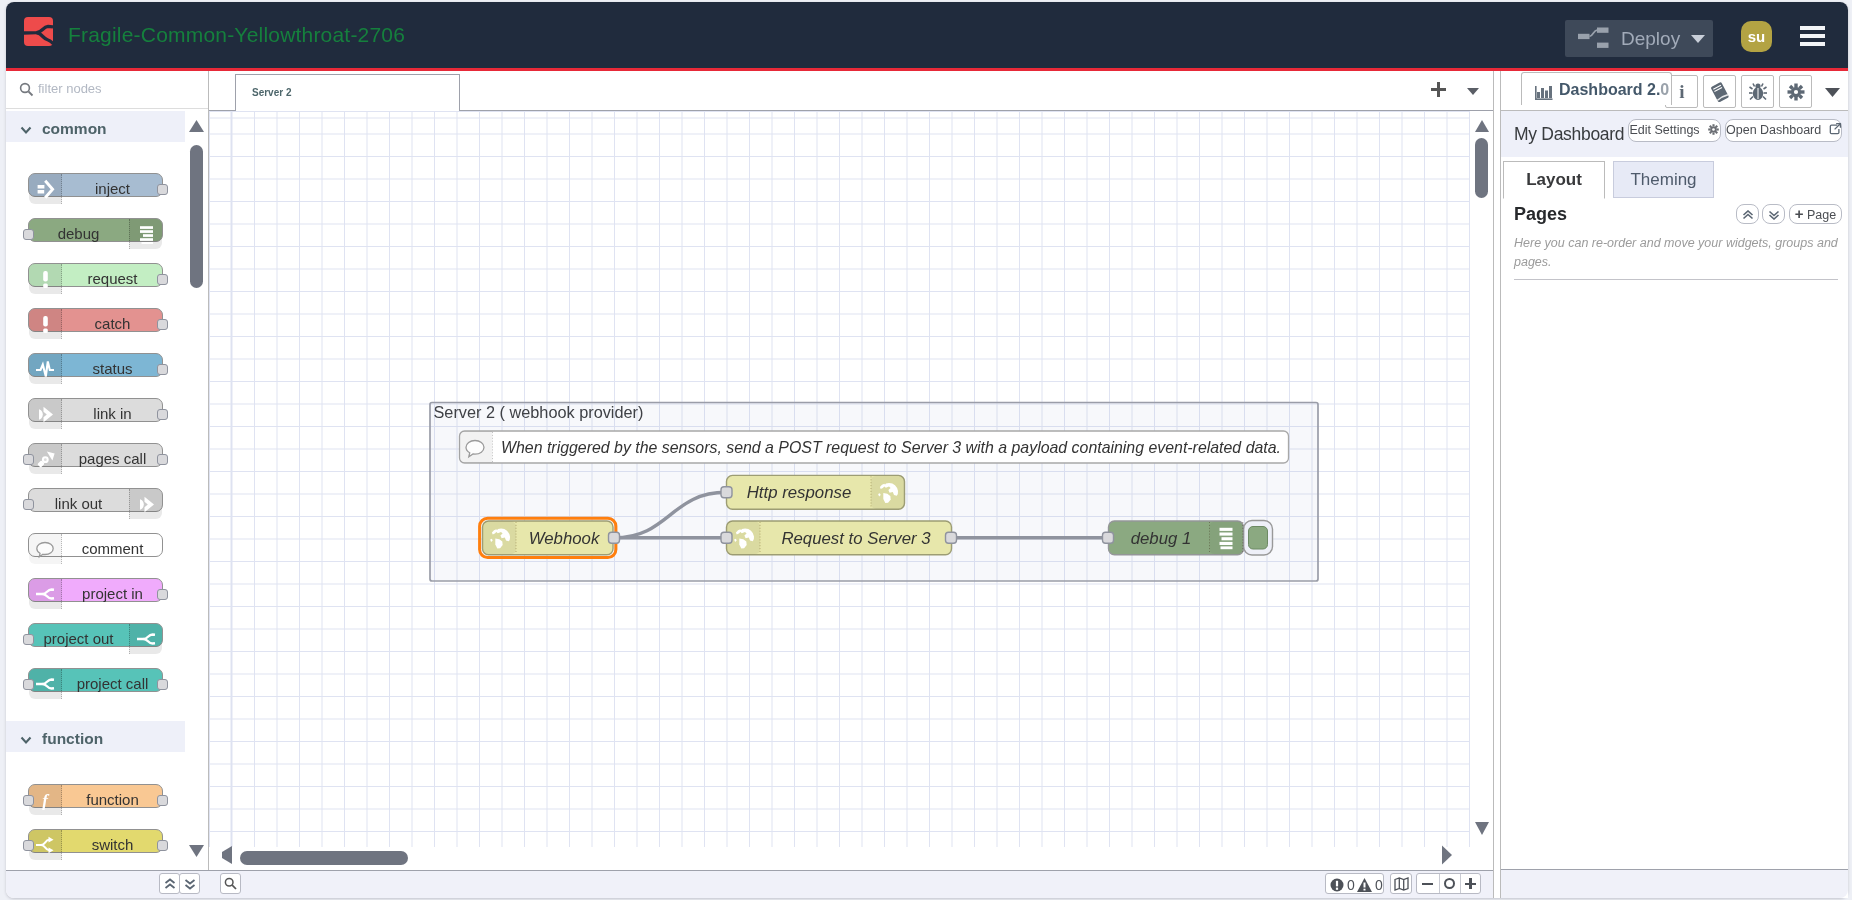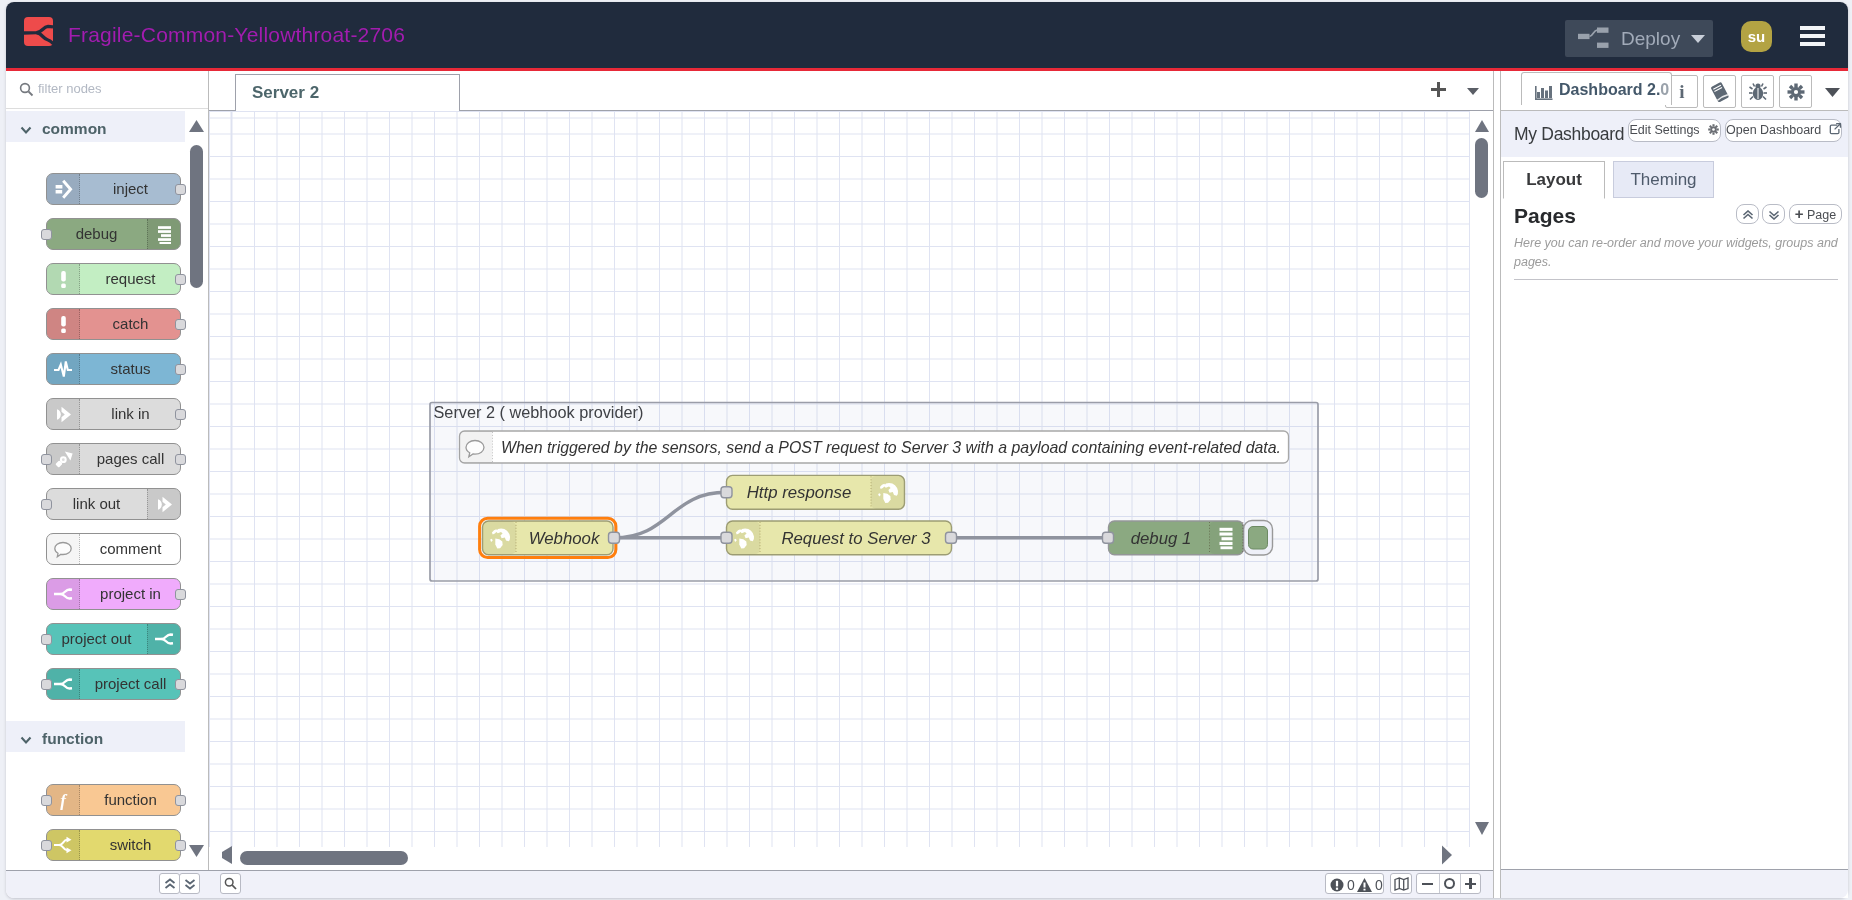--- a/index.html
+++ b/index.html
@@ -1,47 +1,47 @@
 <!DOCTYPE html>
 <html><head>
 <meta charset="utf-8">
 <style>
   * { margin:0; padding:0; box-sizing:border-box; }
   html,body { width:1852px; height:900px; background:#eef0f6; font-family:"Liberation Sans",sans-serif; overflow:hidden; }
   #chrome { position:absolute; left:6px; top:2px; width:1842px; height:896px; background:#fff; border-radius:8px; box-shadow:0 1px 3px rgba(40,40,60,.22); }
   #header { position:absolute; left:6px; top:2px; width:1842px; height:66px; background:#202b3d; border-radius:8px 8px 0 0; }
   #redline { position:absolute; left:6px; top:68px; width:1842px; height:3px; background:#e72938; z-index:6; }
-  #title { position:absolute; left:68px; top:23px; font-size:21px; color:#a21caf; letter-spacing:.2px; }
+  #title { position:absolute; left:68px; top:23px; font-size:21px; color:#15803d; letter-spacing:.2px; }
   #logo { position:absolute; left:24px; top:17px; width:29px; height:29px; background:#ee4b4b; border-radius:4px; }
   #deploybtn { position:absolute; left:1565px; top:20px; width:148px; height:37px; background:#3e4959; border-radius:2px; }
   #deploybtn .txt { position:absolute; left:56px; top:8px; font-size:19px; color:#a2abb9; }
   #deploybtn .caret { position:absolute; left:126px; top:15px; width:0; height:0; border:7px solid transparent; border-top:8px solid #c9cfd9; }
   #avatar { position:absolute; left:1741px; top:21px; width:31px; height:31px; background:#b3a343; border-radius:10px; color:#fff; font-size:15px; font-weight:bold; text-align:center; line-height:31px; }
   .burgerbar { position:absolute; left:1800px; width:25px; height:4px; background:#f2f4f7; }
   
   #palette { position:absolute; left:6px; top:70px; width:203px; height:800px; background:#fff; border-right:1px solid #bbb; }
   #psearch { position:absolute; left:0; top:0; width:202px; height:39px; background:#fff; border-bottom:1px solid #ddd; }
   #psearch .ph { position:absolute; left:32px; top:11px; color:#b2b8c3; font-size:13px; }
   .pcat { position:absolute; left:0; width:179px; height:31px; background:#eef0f9; color:#4e6369; font-weight:bold; font-size:15.5px; line-height:36px; }
   .pcat span.lbl { margin-left:36px; }
   .pcat svg { position:absolute; left:14px; top:14px; }
-  .pnode { position:absolute; left:40px; width:135px; height:32px; border:1px solid #919191; border-radius:7px; font-size:15px; color:#333; }
+  .pnode { position:absolute; left:22px; width:135px; height:24px; border:1px solid #919191; border-radius:7px; font-size:15px; color:#333; }
   .pnode .ico { position:absolute; top:0; width:33px; height:30px; background:rgba(0,0,0,0.085); }
   .pnode .icoL { left:0; border-right:1px dotted rgba(0,0,0,0.25); border-radius:6px 0 0 6px; }
   .pnode .icoR { right:0; border-left:1px dotted rgba(0,0,0,0.25); border-radius:0 6px 6px 0; }
   .pnode .lab { position:absolute; top:0; height:30px; line-height:30px; text-align:center; }
   .pnode svg.micon { position:absolute; top:5px; }
   .port { position:absolute; width:11px; height:11px; background:#d9d9dc; border:1.4px solid #8f939e; border-radius:3px; top:10px; }
   .portR { right:-6px; }
   .portL { left:-6px; }
 
   
   #tabbar { position:absolute; left:209px; top:70px; width:1284px; height:41px; background:#fff; border-bottom:1px solid #9ea1ab; }
   #tab1 { position:absolute; left:26px; top:4px; width:225px; height:37px; background:#fff; border:1px solid #9ea1ab; border-bottom:none; }
-  #tab1 .tl { margin-left:16px; line-height:35px; font-size:17px; font-weight:bold; color:#4d666b; }
+  #tab1 .tl { margin-left:16px; line-height:35px; font-size:10px; font-weight:bold; color:#4d666b; }
   #canvas { position:absolute; left:209px; top:111px; width:1284px; height:759px; overflow:hidden; background:#fff; }
   #gridarea { position:absolute; left:0; top:0; width:1261px; height:736px;
     background-image:
       repeating-linear-gradient(to right, #dfe3f2 0px, #dfe3f2 1px, transparent 1px, transparent 45px),
       repeating-linear-gradient(to bottom, #dfe3f2 0px, #dfe3f2 1px, transparent 1px, transparent 45px),
       repeating-linear-gradient(to right, #dee2f1 0px, #dee2f1 1px, transparent 1px, transparent 45px),
       repeating-linear-gradient(to bottom, #dee2f1 0px, #dee2f1 1px, transparent 1px, transparent 45px);
     background-position: 0 0, 0 0, 22.5px 0, 0 22.5px; }
   #cfooter { position:absolute; left:209px; top:870px; width:1284px; height:28px; background:#f0f1f9; border-top:1px solid #9ea1ab; }
   .fbox { position:absolute; background:#fff; border:1px solid #b8bac4; border-radius:3px; }
@@ -458,21 +458,21 @@
           </g>
           <circle cx="8" cy="8" r="1.6" fill="#fff"></circle>
         </g>
       </svg></div>
     <div class="mbtn" style="left:224px;top:49px;width:117px;height:23px;line-height:21px;white-space:nowrap">Open Dashboard &nbsp;<svg style="vertical-align:-2px" width="14" height="14" viewBox="0 0 18 18">
         <path d="M12,4 H4.5 q-1.5,0 -1.5,1.5 v8 q0,1.5 1.5,1.5 h8 q1.5,0 1.5,-1.5 V9" fill="none" stroke="#5d6874" stroke-width="1.7"></path>
         <path d="M8.5,9.5 L15.5,2.5 M10.5,2 H16 V7.5" fill="none" stroke="#5d6874" stroke-width="1.7"></path>
       </svg></div>
   <div id="ltab">Layout</div>
   <div id="ttab">Theming</div>
-  <span style="position:absolute;left:13px;top:134px;font-size:21px;font-weight:bold;color:#27292c">Pages</span>
+  <span style="position:absolute;left:13px;top:134px;font-size:18px;font-weight:bold;color:#27292c">Pages</span>
   <div class="mbtn" style="left:235px;top:134px;width:23px;height:20px">
       <svg style="position:absolute;left:5px;top:5px" width="12" height="10" viewBox="0 0 12 10">
         <path d="M1.5,8.5 L6,4.5 L10.5,8.5 M1.5,5 L6,1 L10.5,5" fill="none" stroke="#5b6673" stroke-width="1.6"></path>
       </svg>
     </div>
   <div class="mbtn" style="left:261px;top:134px;width:23px;height:20px">
       <svg style="position:absolute;left:5px;top:5px" width="12" height="10" viewBox="0 0 12 10">
         <path d="M1.5,1.5 L6,5.5 L10.5,1.5 M1.5,5 L6,9 L10.5,5" fill="none" stroke="#5b6673" stroke-width="1.6"></path>
       </svg>
     </div>

